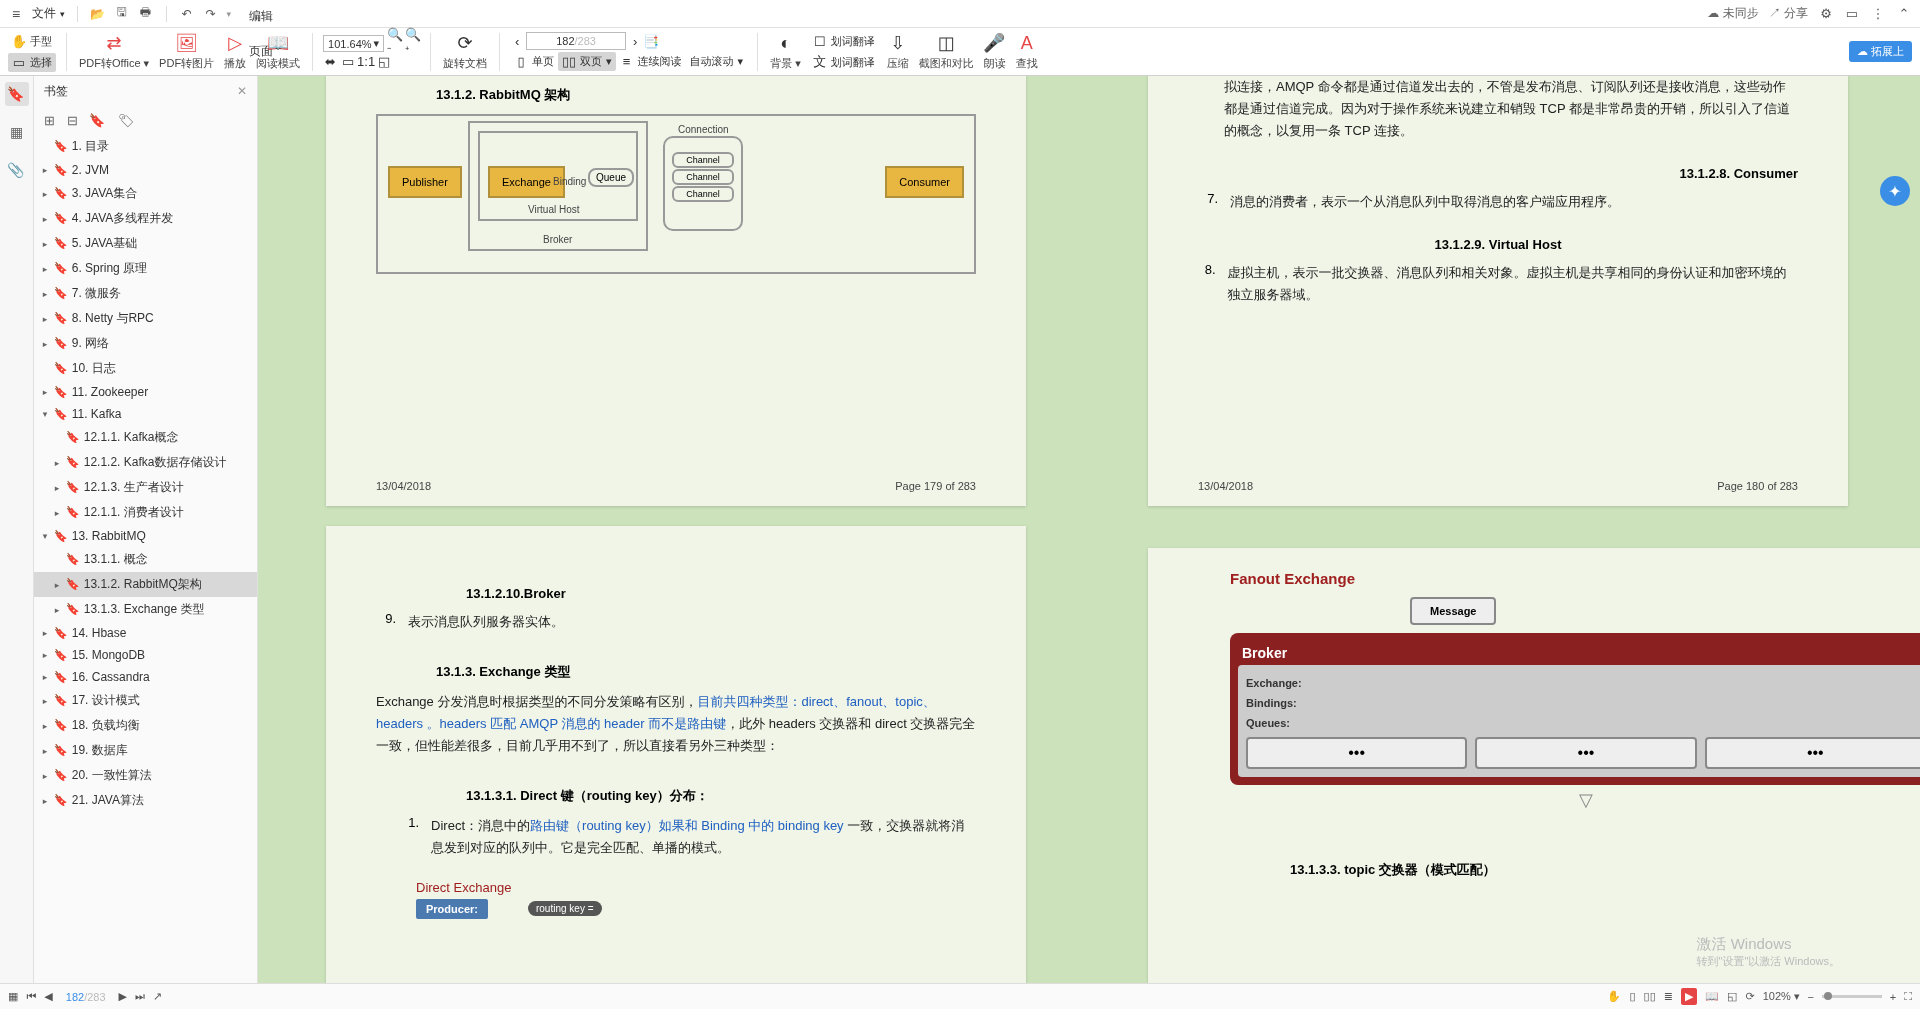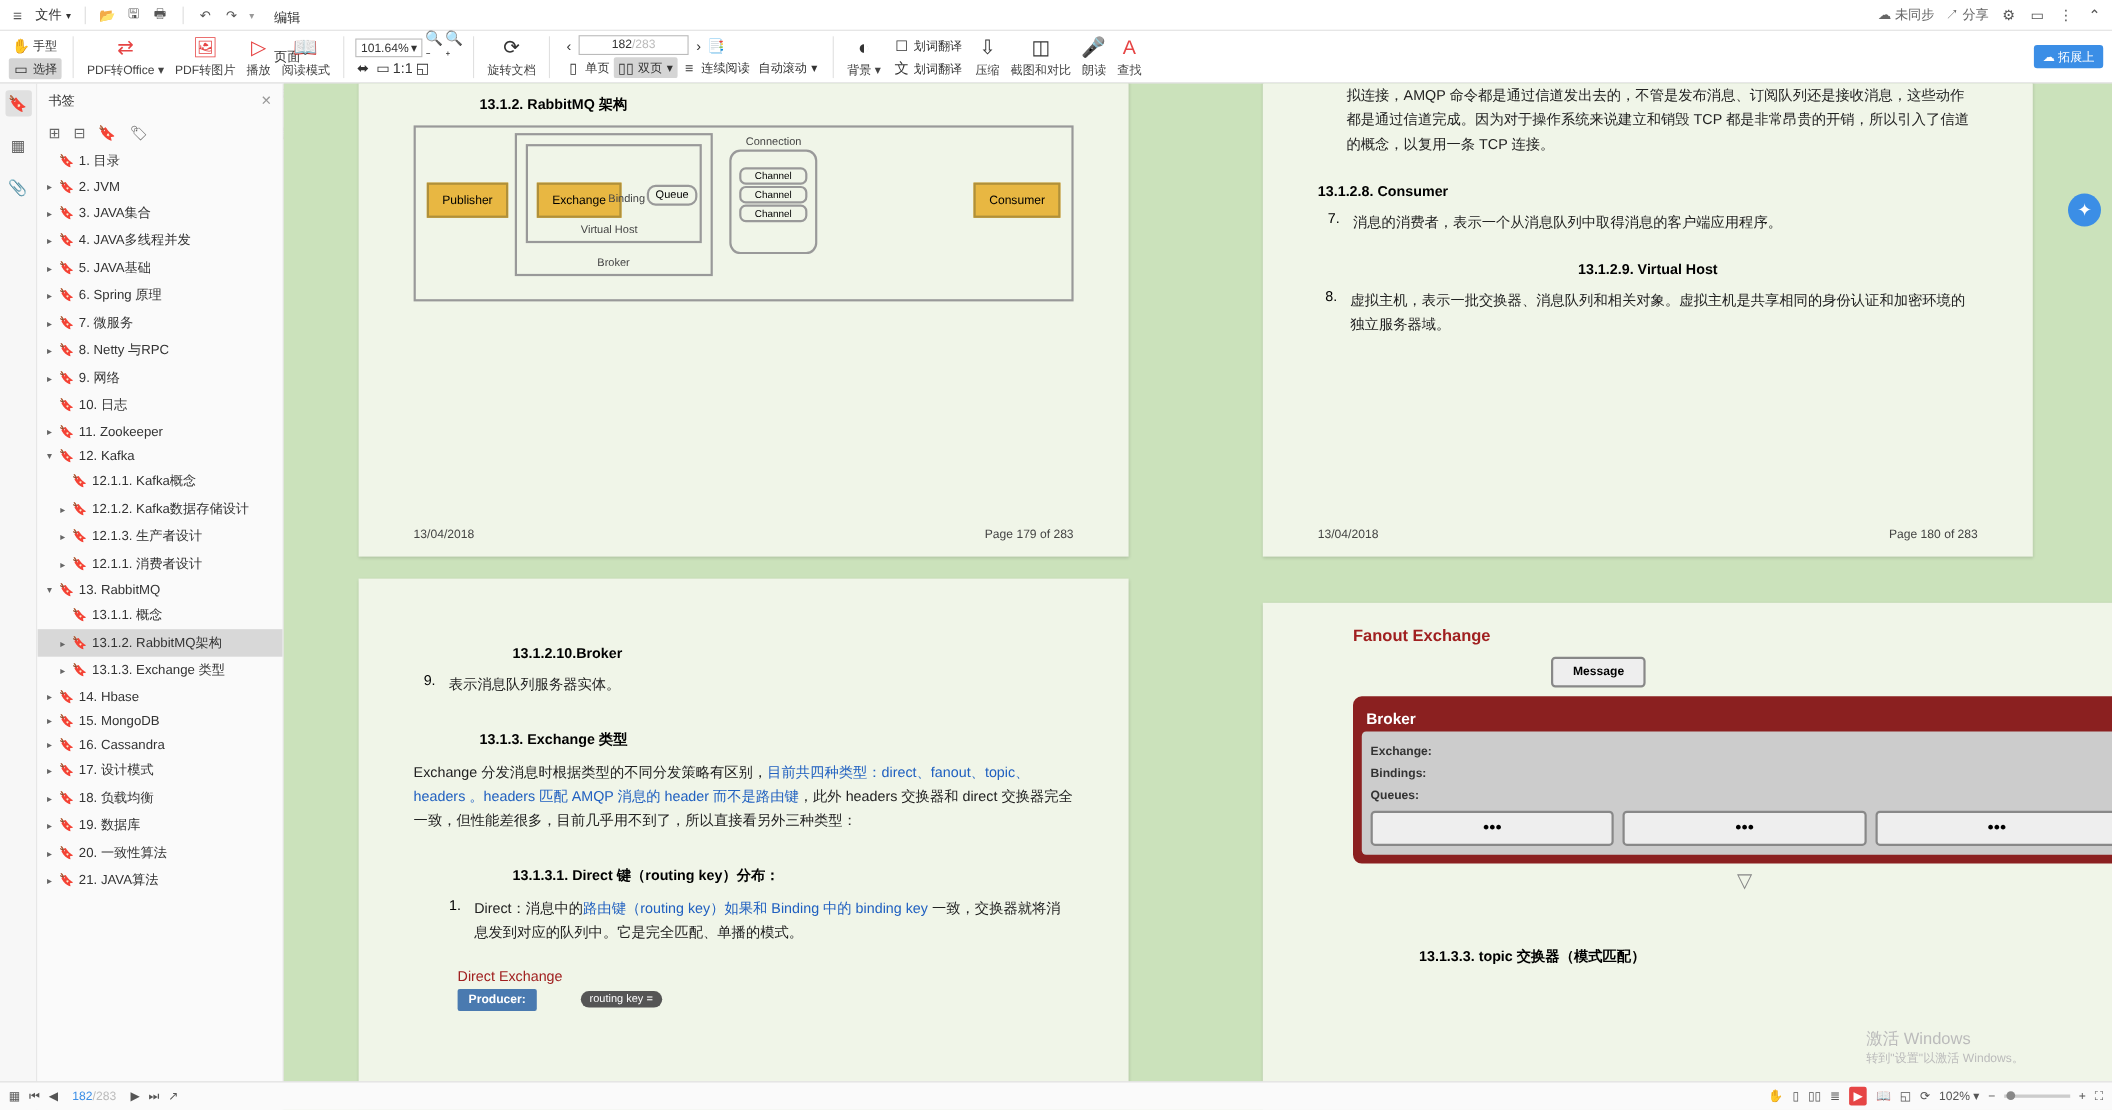--- a/index.html
+++ b/index.html
@@ -286,21 +286,21 @@
           <span>10. 日志</span>
         </div>
         <div class="sb-item">
           <span class="ar">▸</span>
           <span class="bk">🔖</span>
           <span>11. Zookeeper</span>
         </div>
         <div class="sb-item">
           <span class="ar">▾</span>
           <span class="bk">🔖</span>
-          <span>12. Kafka</span>
+          <span>11. Kafka</span>
         </div>
         <div class="sb-item ind1">
           <span class="ar"></span>
           <span class="bk">🔖</span>
           <span>12.1.1. Kafka概念</span>
         </div>
         <div class="sb-item ind1">
           <span class="ar">▸</span>
           <span class="bk">🔖</span>
           <span>12.1.2. Kafka数据存储设计</span>
@@ -401,21 +401,21 @@
         <div class="diag-box" style="right:10px;top:50px">Consumer</div>
       </div>
       <div class="ft">
           <span>13/04/2018</span>
           <span>Page 179 of 283</span>
         </div>
     </div>
 
     <div class="page pg2">
       <p style="margin-left:26px">拟连接，AMQP 命令都是通过信道发出去的，不管是发布消息、订阅队列还是接收消息，这些动作都是通过信道完成。因为对于操作系统来说建立和销毁 TCP 都是非常昂贵的开销，所以引入了信道的概念，以复用一条 TCP 连接。</p>
-      <h4 style="text-align:left;margin-top:24px">13.1.2.8.  Consumer</h4>
+      <h4 style="text-align:right;margin-top:24px">13.1.2.8.  Consumer</h4>
       <div class="ol">
           <span class="n">7.</span>
           <p>消息的消费者，表示一个从消息队列中取得消息的客户端应用程序。</p>
         </div>
       <h4 style="text-align:center;margin-top:24px">13.1.2.9.  Virtual Host</h4>
       <div class="ol">
           <span class="n">8.</span>
           <p>虚拟主机，表示一批交换器、消息队列和相关对象。虚拟主机是共享相同的身份认证和加密环境的独立服务器域。</p>
         </div>
       <div class="ft">

